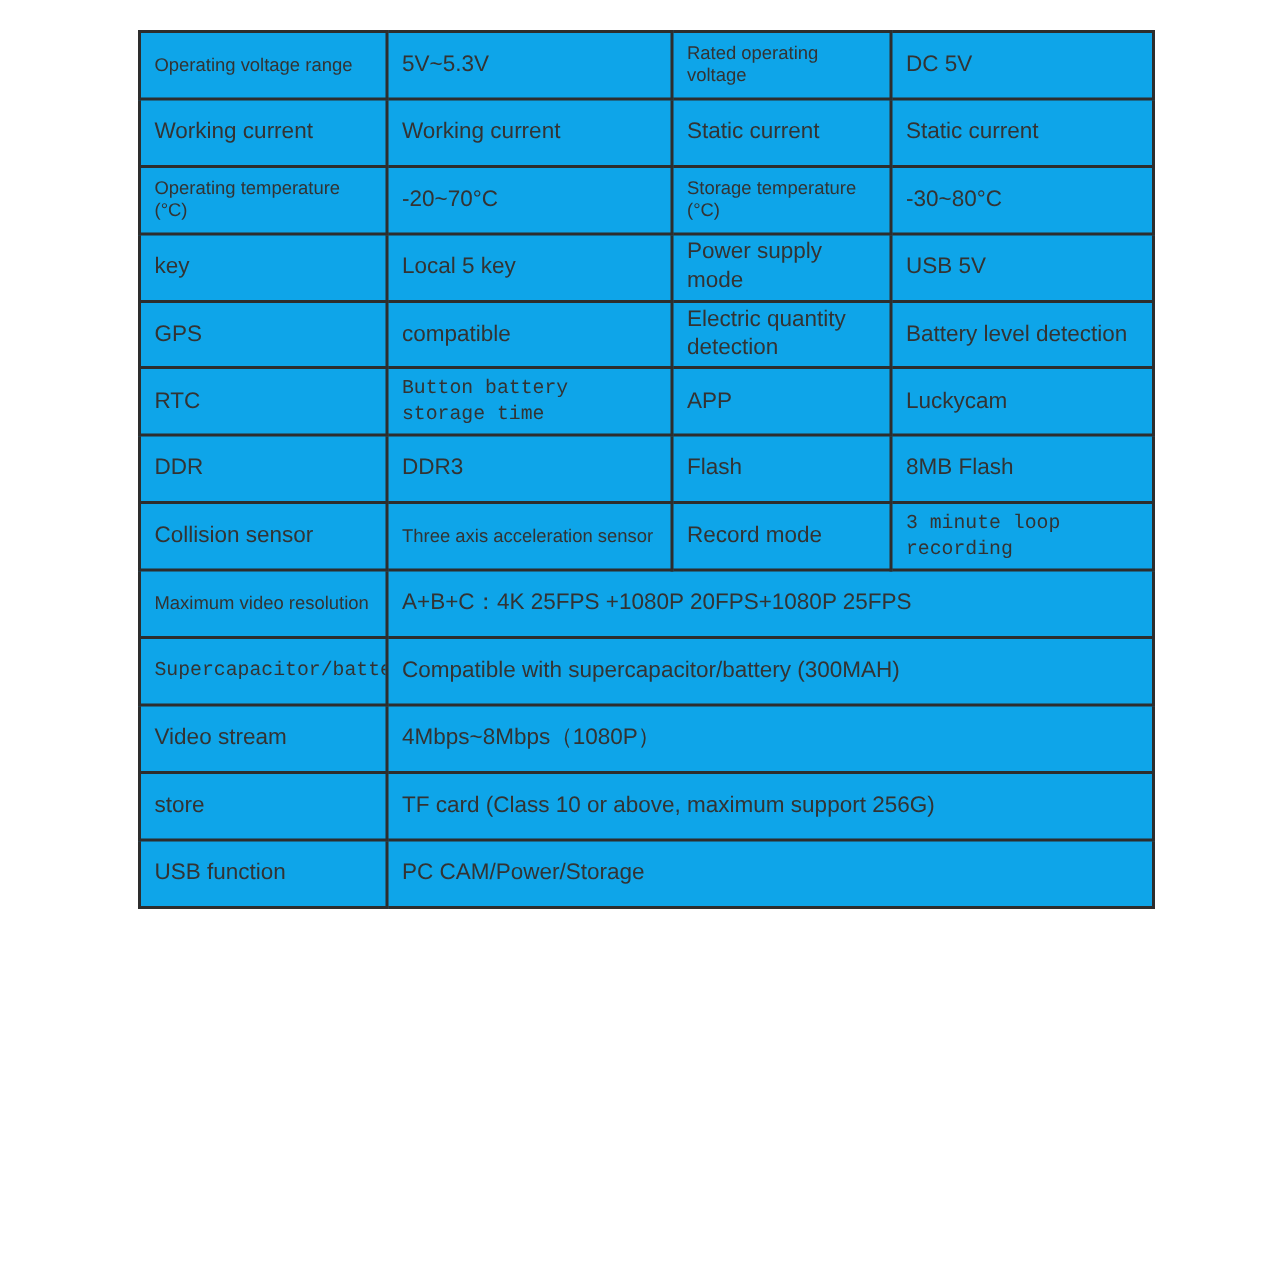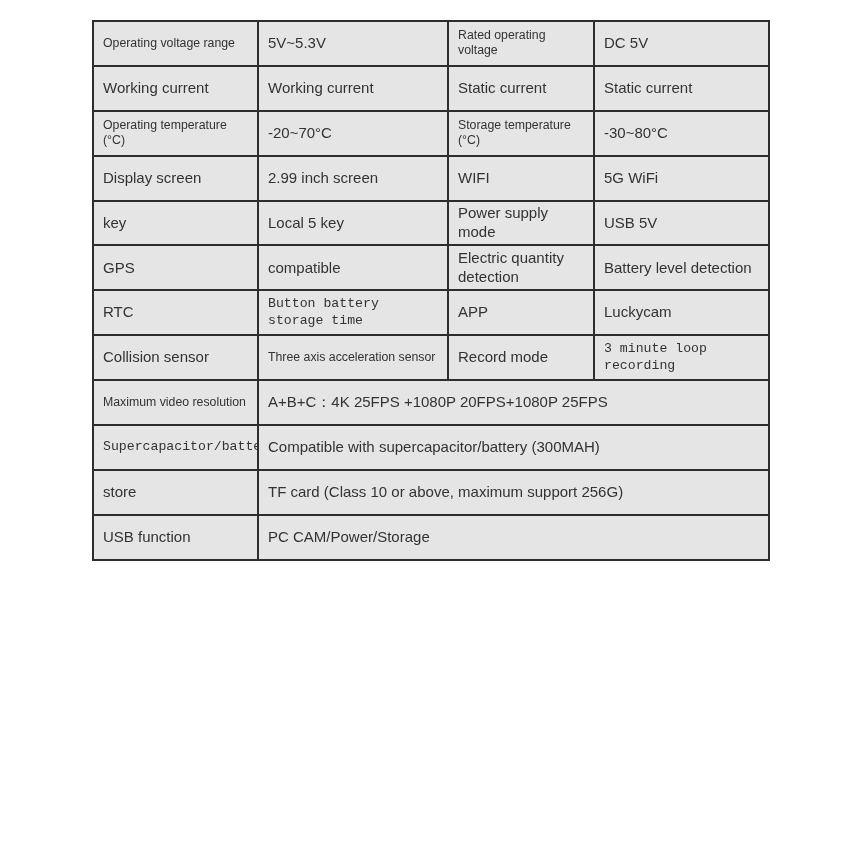--- a/index.html
+++ b/index.html
@@ -14,21 +14,21 @@
     font-family: "Liberation Sans", sans-serif;
     color: #333333;
   }
   table.spec {
     position: absolute;
     left: 92px;
     top: 20px;
     width: 676px;
     border-collapse: collapse;
     table-layout: fixed;
-    background: #e5e5e5;
+    background: #0ea5e9;
   }
   table.spec tr {
     height: 44.9px;
   }
   table.spec td {
     border: 2px solid #2d2d2d;
     font-size: 15px;
     line-height: 1.25;
     padding: 2px 8px 2px 9px;
     vertical-align: middle;
@@ -67,58 +67,62 @@
       <td>Static current</td>
       <td>Static current</td>
     </tr>
     <tr>
       <td class="sm">Operating temperature (°C)</td>
       <td>-20~70°C</td>
       <td class="sm">Storage temperature (°C)</td>
       <td>-30~80°C</td>
     </tr>
     <tr>
-      <td>Display screen</td>
-      <td>2.99 inch screen</td>
-      <td>WIFI</td>
-      <td>5G WiFi</td>
-    </tr>
-    <tr>
       <td>key</td>
       <td>Local 5 key</td>
       <td>Power supply mode</td>
       <td>USB 5V</td>
     </tr>
     <tr>
       <td>GPS</td>
       <td>compatible</td>
       <td>Electric quantity detection</td>
       <td>Battery level detection</td>
     </tr>
     <tr>
       <td>RTC</td>
       <td class="md">Button battery storage time</td>
       <td>APP</td>
       <td>Luckycam</td>
     </tr>
     <tr>
+      <td>DDR</td>
+      <td>DDR3</td>
+      <td>Flash</td>
+      <td>8MB Flash</td>
+    </tr>
+    <tr>
       <td>Collision sensor</td>
       <td class="sm">Three axis acceleration sensor</td>
       <td>Record mode</td>
       <td class="md">3 minute loop recording</td>
     </tr>
     <tr>
       <td class="sm">Maximum video resolution</td>
       <td colspan="3">A+B+C：4K 25FPS +1080P 20FPS+1080P 25FPS</td>
     </tr>
     <tr>
       <td class="md">Supercapacitor/battery</td>
       <td colspan="3">Compatible with supercapacitor/battery (300MAH)</td>
     </tr>
     <tr>
+      <td>Video stream</td>
+      <td colspan="3">4Mbps~8Mbps（1080P）</td>
+    </tr>
+    <tr>
       <td>store</td>
       <td colspan="3">TF card (Class 10 or above, maximum support 256G)</td>
     </tr>
     <tr>
       <td>USB function</td>
       <td colspan="3">PC CAM/Power/Storage</td>
     </tr>
   </tbody>
 </table>
 

